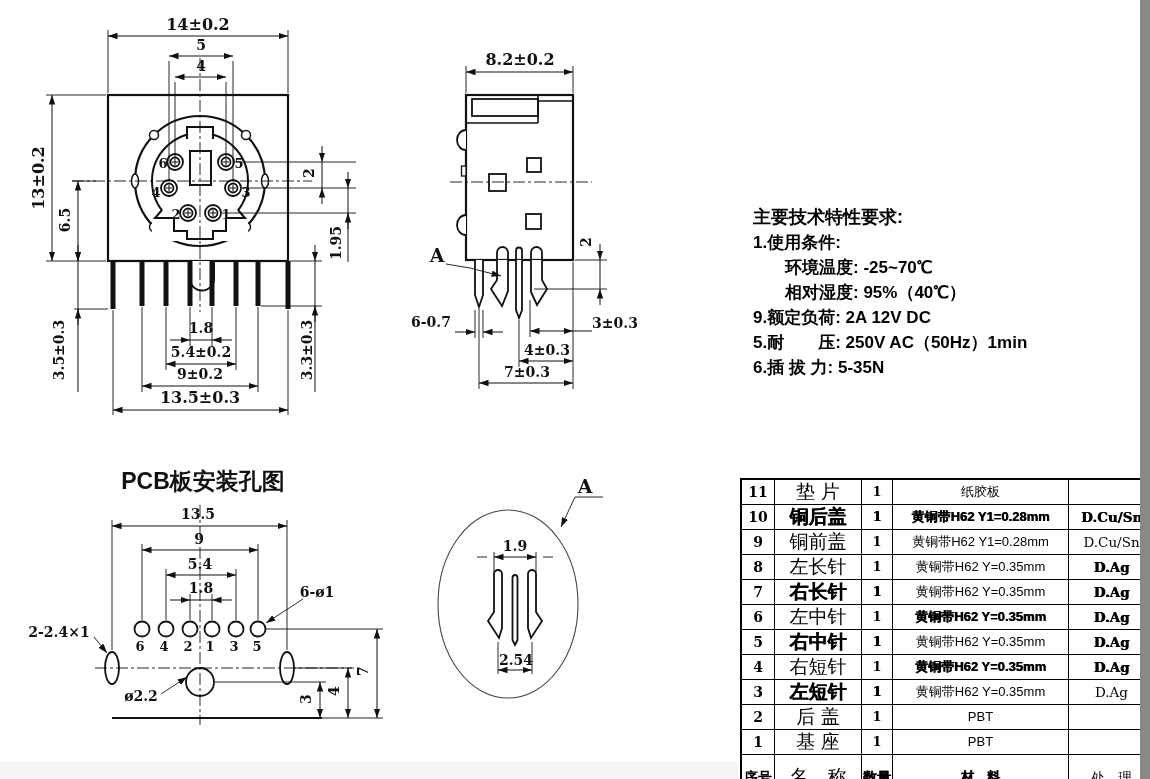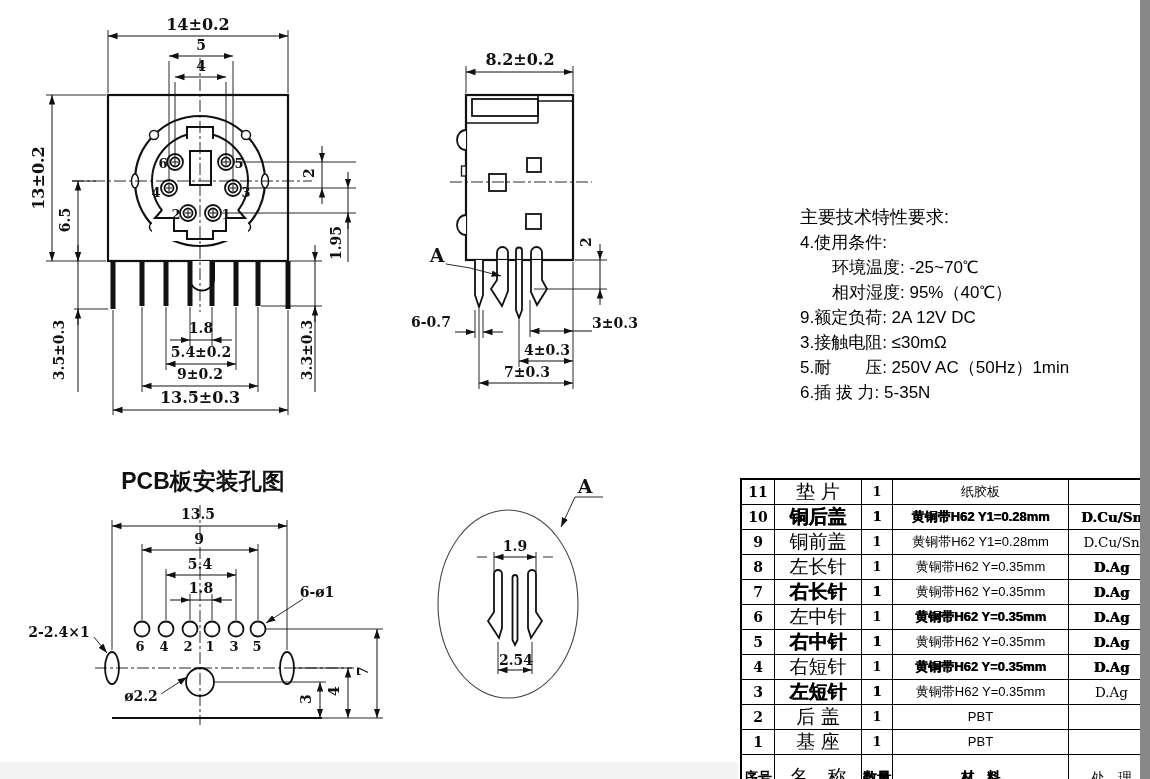--- a/index.html
+++ b/index.html
@@ -5,22 +5,22 @@
   html,body{margin:0;padding:0;background:#888;}
   #page{position:relative;width:1140px;height:779px;background:#ffffff;overflow:hidden;
         font-family:"Liberation Sans",sans-serif;color:#000;}
   svg text{font-family:"DejaVu Serif",serif;font-weight:bold;fill:#111;}
   svg .dim{font-size:14px;}
   svg .dim-lg{font-size:16px;}
   svg .pin-num{font-size:13px;}
   svg .cjk-title{font-family:"Liberation Sans",sans-serif;font-weight:bold;font-size:23px;}
   svg .det-a{font-size:19px;}
   
-  #tech{position:absolute;left:800px;top:204px;width:345px;
-        font-family:"Liberation Sans",sans-serif;font-weight:normal;color:#000;}
+  #tech{position:absolute;left:753px;top:204px;width:345px;
+        font-family:"Liberation Sans",sans-serif;font-weight:bold;color:#000;}
   #tech .tr-title{font-size:18px;line-height:26px;}
   #tech .tr-line{font-size:17px;line-height:25px;white-space:pre;}
   #tech .tr-line.ind{padding-left:32px;}
   
   #parts{position:absolute;left:740px;top:478px;width:408px;border-collapse:collapse;
          table-layout:fixed;border:2.2px solid #000;
          font-family:"Liberation Sans",sans-serif;color:#000;}
   #parts td,#parts th{border:1.6px solid #000;padding:0;text-align:center;overflow:hidden;
          height:24px;line-height:1.05;vertical-align:middle;}
   #parts .c0{width:32px;font-family:"DejaVu Serif",serif;font-weight:bold;font-size:14px;margin-top:9px;}
@@ -356,25 +356,24 @@
       <text class="dim" x="515" y="551">1.9</text>
       <text class="dim" x="516" y="665">2.54</text>
     </g>
   </g>
 </svg>
 
 
 <div id="tech">
   <div class="tr-title">主要技术特性要求:</div>
   <div>
-        <div class="tr-line">4.使用条件:</div>
+        <div class="tr-line">1.使用条件:</div>
         <div class="tr-line ind">环境温度: -25~70℃</div>
         <div class="tr-line ind">相对湿度: 95%（40℃）</div>
         <div class="tr-line">9.额定负荷: 2A 12V DC</div>
-        <div class="tr-line">3.接触电阻: ≤30mΩ</div>
         <div class="tr-line">5.耐　　压: 250V AC（50Hz）1min</div>
         <div class="tr-line">6.插 拔 力: 5-35N</div>
       </div>
 </div>
 
 
 <table id="parts">
   <tbody>
         <tr>
           <td class="c0">11</td>

